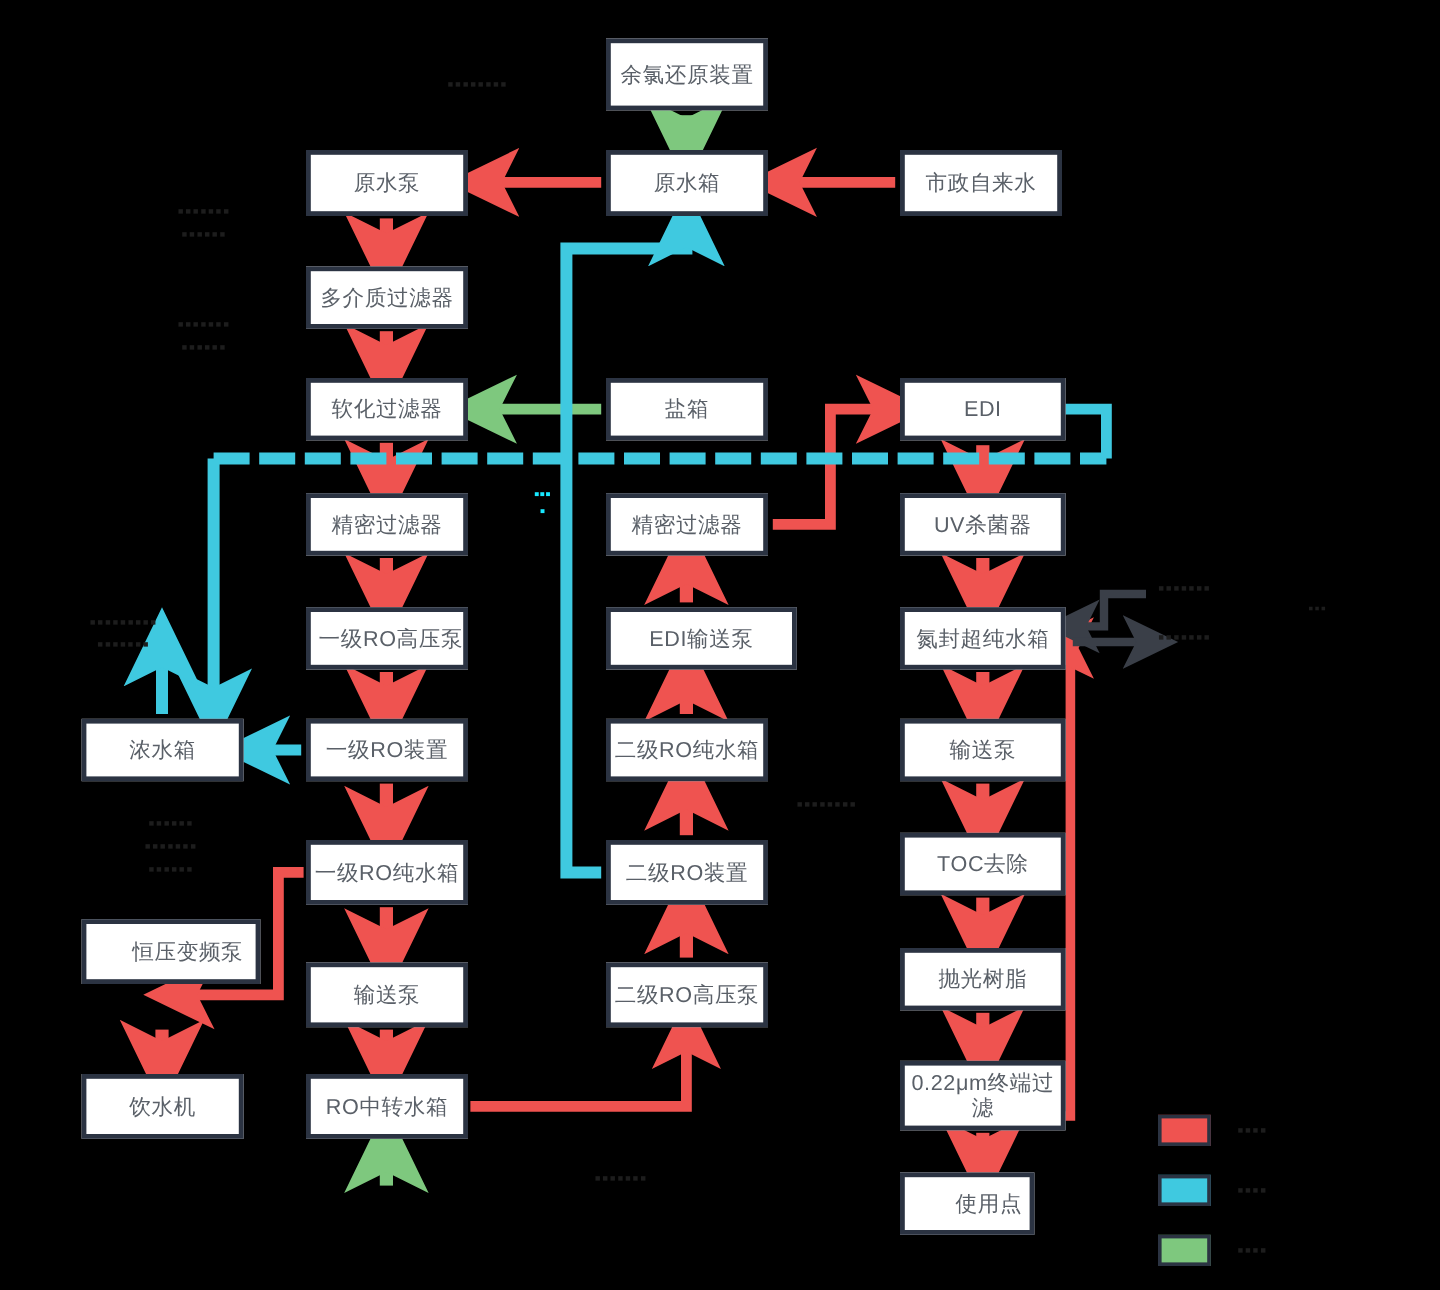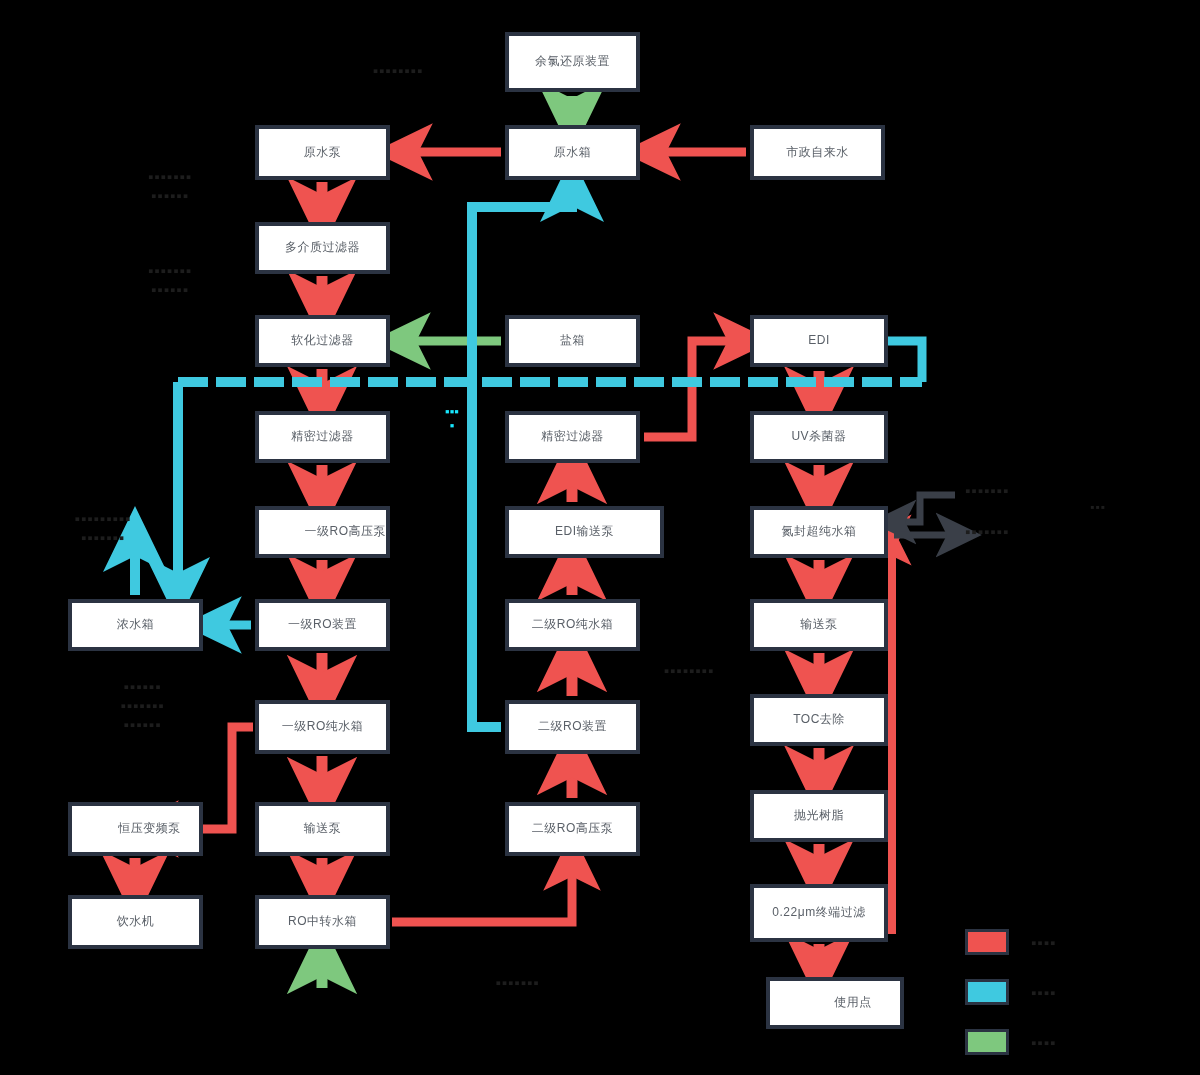--- a/index.html
+++ b/index.html
@@ -3,21 +3,21 @@
 <meta charset="utf-8">
 <style>
   html,body{margin:0;padding:0;background:#000;}
   body{width:1200px;height:1075px;overflow:hidden;
        font-family:"Liberation Sans","DejaVu Sans",sans-serif;}
   #stage{position:relative;width:1200px;height:1075px;background:#000;}
   svg#wires{position:absolute;left:0;top:0;width:1200px;height:1075px;}
   .node{position:absolute;box-sizing:border-box;background:#ffffff;
         border:4px solid #2b3342;display:flex;align-items:center;
         justify-content:center;text-align:center;color:#5a6068;
-        font-size:12px;line-height:1.15;letter-spacing:.5px;}
+        font-size:18px;line-height:1.15;letter-spacing:.5px;}
   .redacted{position:absolute;color:#1d1d1d;font-size:15px;font-weight:700;
             line-height:1.25;text-align:center;white-space:pre-line;
             letter-spacing:1px;}
   .vlabel{position:absolute;color:#18e8ff;font-size:13px;font-weight:700;
           line-height:1.1;width:16px;word-break:break-all;text-align:center;}
   .legend{position:absolute;}
   .lg-row{display:flex;align-items:center;height:34px;margin-bottom:16px;}
   .lg-sw{width:44px;height:26px;border:3px solid #2b3342;box-sizing:border-box;}
   .lg-tx{margin-left:22px;color:#1d1d1d;font-size:15px;font-weight:700;letter-spacing:1px;}
 </style>
@@ -160,42 +160,42 @@
     </div>
   <div class="node" style="left:255px;top:700px;width:135px;height:54px;">
       <span>一级RO纯水箱</span>
     </div>
   <div class="node" style="left:505px;top:700px;width:135px;height:54px;">
       <span>二级RO装置</span>
     </div>
   <div class="node" style="left:750px;top:694px;width:138px;height:52px;">
       <span>TOC去除</span>
     </div>
-  <div class="node" style="left:68px;top:802px;width:135px;height:54px;padding-left:28px;">
+  <div class="node" style="left:68px;top:766px;width:149px;height:54px;padding-left:28px;">
       <span>恒压变频泵</span>
     </div>
   <div class="node" style="left:255px;top:802px;width:135px;height:54px;">
       <span>输送泵</span>
     </div>
   <div class="node" style="left:505px;top:802px;width:135px;height:54px;">
       <span>二级RO高压泵</span>
     </div>
   <div class="node" style="left:750px;top:790px;width:138px;height:52px;justify-content:center;">
       <span>抛光树脂</span>
     </div>
   <div class="node" style="left:68px;top:895px;width:135px;height:54px;">
       <span>饮水机</span>
     </div>
   <div class="node" style="left:255px;top:895px;width:135px;height:54px;">
       <span>RO中转水箱</span>
     </div>
   <div class="node" style="left:750px;top:884px;width:138px;height:58px;">
       <span>0.22μm终端过滤</span>
     </div>
-  <div class="node" style="left:766px;top:977px;width:138px;height:52px;padding-left:36px;">
+  <div class="node" style="left:750px;top:977px;width:112px;height:52px;padding-left:36px;">
       <span>使用点</span>
     </div>
 
   <div class="redacted" style="left:338px;top:62px;width:120px;">▪▪▪▪▪▪▪▪</div>
   <div class="redacted" style="left:112px;top:168px;width:116px;">▪▪▪▪▪▪▪
 ▪▪▪▪▪▪</div>
   <div class="redacted" style="left:112px;top:262px;width:116px;">▪▪▪▪▪▪▪
 ▪▪▪▪▪▪</div>
   <div class="redacted" style="left:28px;top:510px;width:150px;">▪▪▪▪▪▪▪▪▪
 ▪▪▪▪▪▪▪</div>

